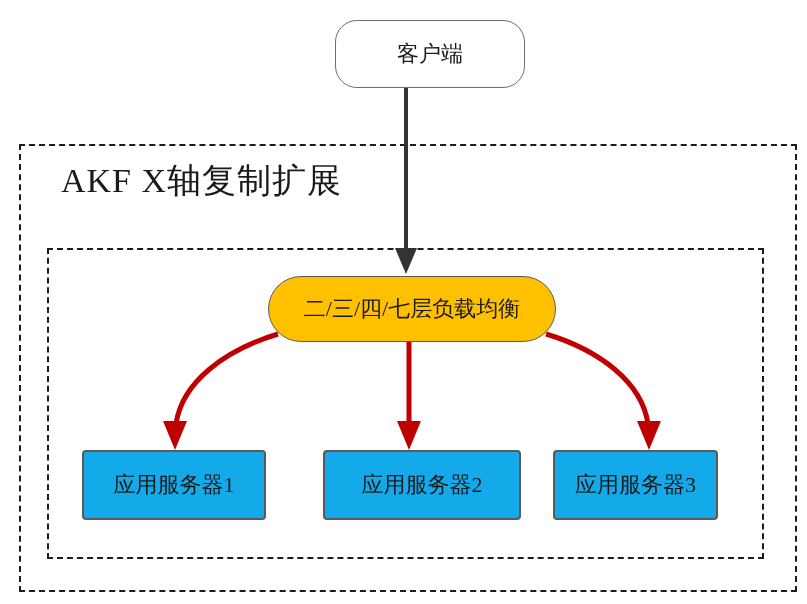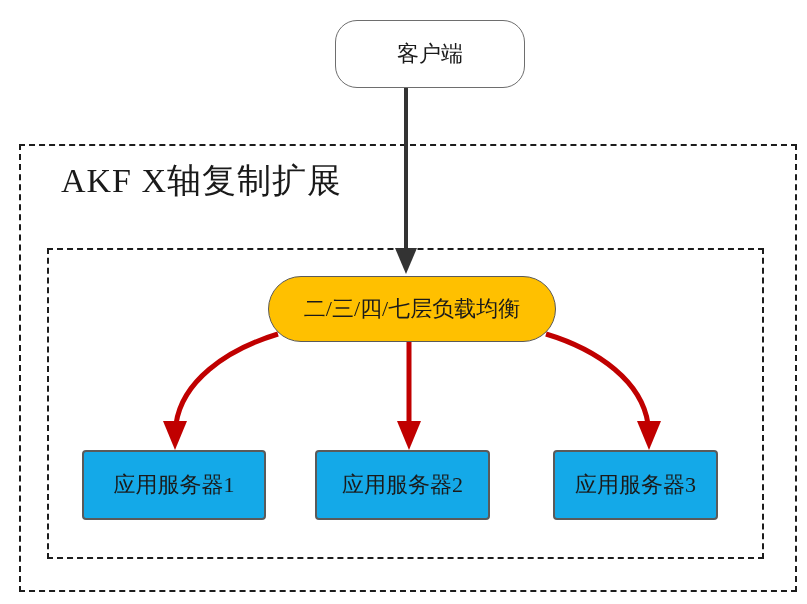--- a/index.html
+++ b/index.html
@@ -77,21 +77,21 @@
     border-radius: 33px;
   }
   .node-server {
     top: 450px;
     width: 184px; height: 70px;
     background: var(--server-fill, #14a9e8);
     border: 2px solid var(--node-border, #5a5a5a);
     border-radius: 4px;
   }
   .node-server-1 { left: 82px; }
-  .node-server-2 { left: 315px; width: 175px; }
+  .node-server-2 { left: 323px; width: 198px; }
   .node-server-3 { left: 553px; width: 165px; }
 </style>
 </head>
 <body>
 
 <div class="canvas">
 
   <div class="group-box group-outer">
     <div class="group-label">AKF X轴复制扩展</div>
   </div>

